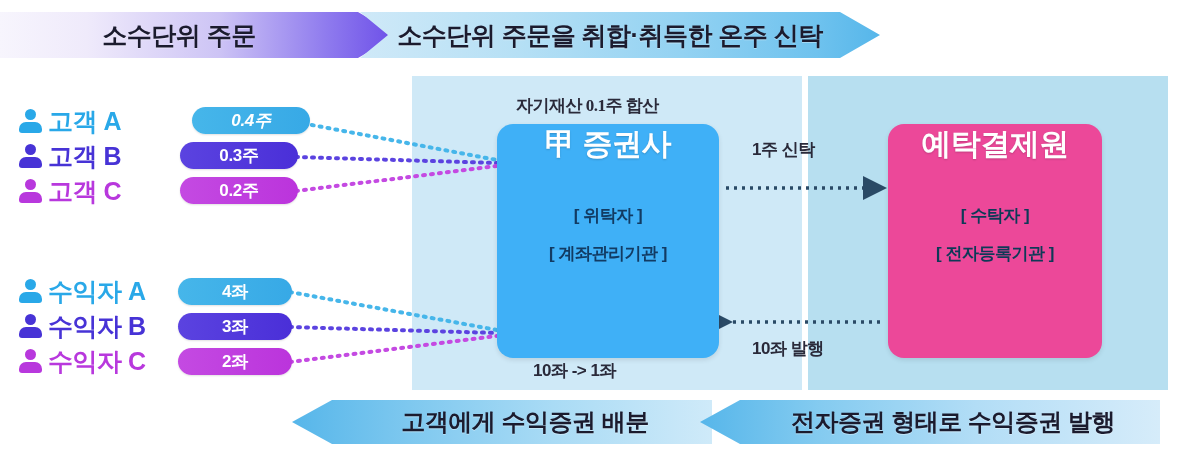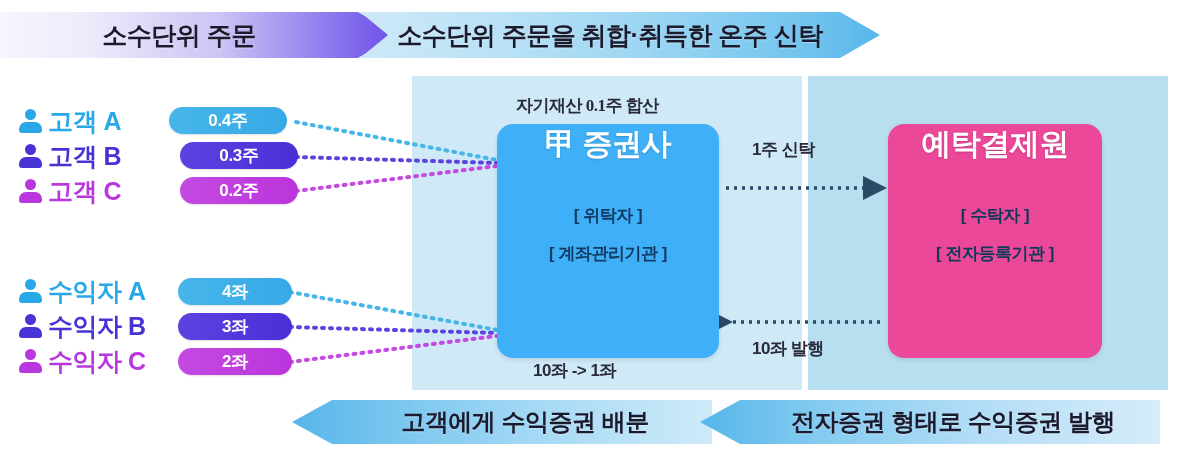--- a/index.html
+++ b/index.html
@@ -268,21 +268,21 @@
   <div class="panel-caption" id="label-trust-1ju">1주 신탁</div>
   <div class="panel-caption" id="label-issue-10ja">10좌 발행</div>
 
   <div class="party-row c-cyan" style="left:18px; top:104px;">
     <span class="person-icon">
         <span class="head"></span>
         <span class="body"></span>
       </span>
     <span class="party-name">고객 A</span>
   </div>
-  <div class="amount-pill pill-cyan" style="left:169px; top:107px; width:118px;">
+  <div class="amount-pill pill-cyan" style="left:192px; top:107px; width:118px;font-style:italic;">
     <span>0.4주</span>
   </div>
 
   <div class="party-row c-indigo" style="left:18px; top:139px;">
     <span class="person-icon">
         <span class="head"></span>
         <span class="body"></span>
       </span>
     <span class="party-name">고객 B</span>
   </div>

